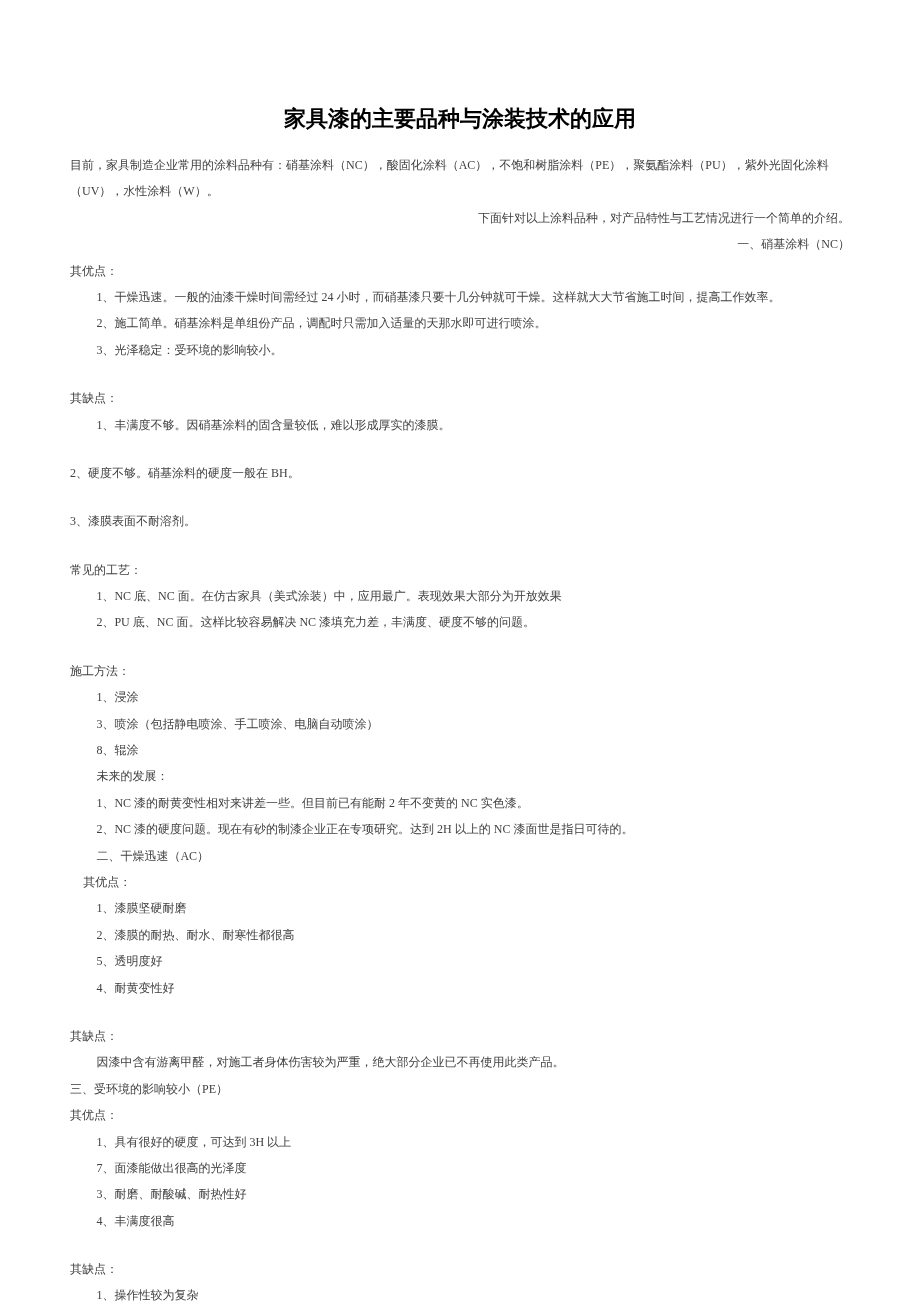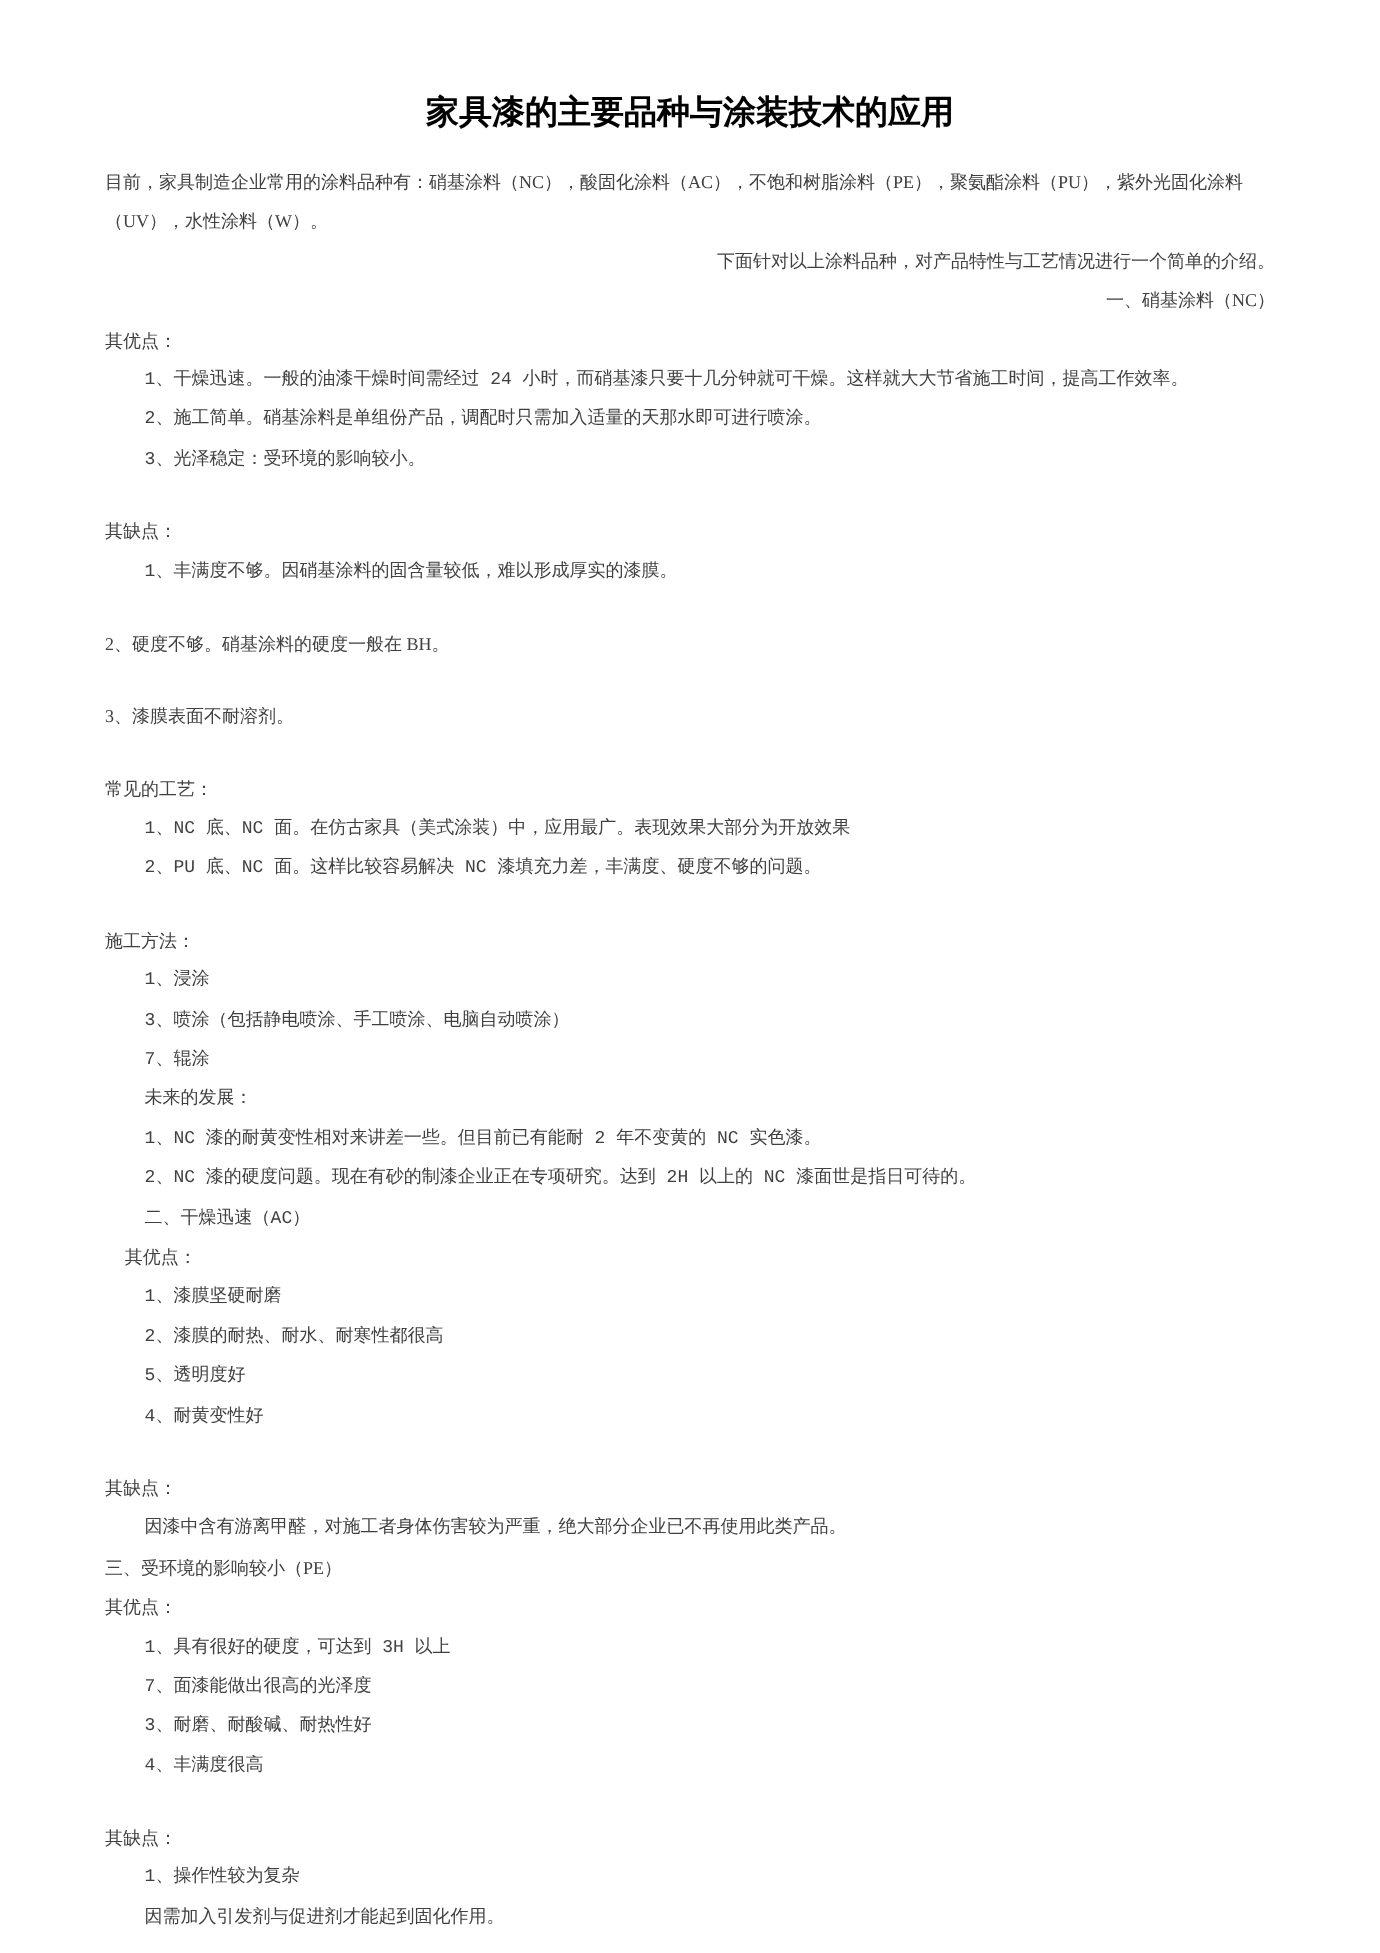--- a/index.html
+++ b/index.html
@@ -10,33 +10,33 @@
       padding: 60px 70px;
       color: #333;
     }
     .title {
       text-align: center;
       font-family: "SimHei", "黑体", sans-serif;
       font-size: 22px;
       font-weight: bold;
       margin-bottom: 18px;
       color: #000;
+      margin-top: 44px;
     }
     .paragraph {
       font-size: 12px;
       line-height: 2.2;
       color: #404040;
     }
     .indent-1 {
       padding-left: 2.2em;
       text-align: right;
     }
     .indent-item {
       padding-left: 2.2em;
-      font-family: Liberation Mono, monospace;
     }
     .no-indent {
       padding-left: 0;
     }
     .spacer {
       height: 22px;
     }
   </style>
 </head>
 <body>
@@ -69,21 +69,21 @@
 
 <div class="paragraph no-indent">常见的工艺：</div>
 <div class="paragraph indent-item">1、NC 底、NC 面。在仿古家具（美式涂装）中，应用最广。表现效果大部分为开放效果</div>
 <div class="paragraph indent-item">2、PU 底、NC 面。这样比较容易解决 NC 漆填充力差，丰满度、硬度不够的问题。</div>
 
 <div class="spacer"></div>
 
 <div class="paragraph no-indent">施工方法：</div>
 <div class="paragraph indent-item">1、浸涂</div>
 <div class="paragraph indent-item">3、喷涂（包括静电喷涂、手工喷涂、电脑自动喷涂）</div>
-<div class="paragraph indent-item">7、辊涂</div>
+<div class="paragraph indent-item">8、辊涂</div>
 <div class="paragraph indent-item">未来的发展：</div>
 <div class="paragraph indent-item">1、NC 漆的耐黄变性相对来讲差一些。但目前已有能耐 2 年不变黄的 NC 实色漆。</div>
 <div class="paragraph indent-item">2、NC 漆的硬度问题。现在有砂的制漆企业正在专项研究。达到 2H 以上的 NC 漆面世是指日可待的。</div>
 
 <div class="paragraph indent-item">二、干燥迅速（AC）</div>
 <div class="paragraph" style="padding-left:1.1em">其优点：</div>
 <div class="paragraph indent-item">1、漆膜坚硬耐磨</div>
 <div class="paragraph indent-item">2、漆膜的耐热、耐水、耐寒性都很高</div>
 <div class="paragraph indent-item">5、透明度好</div>
 <div class="paragraph indent-item">4、耐黄变性好</div>

